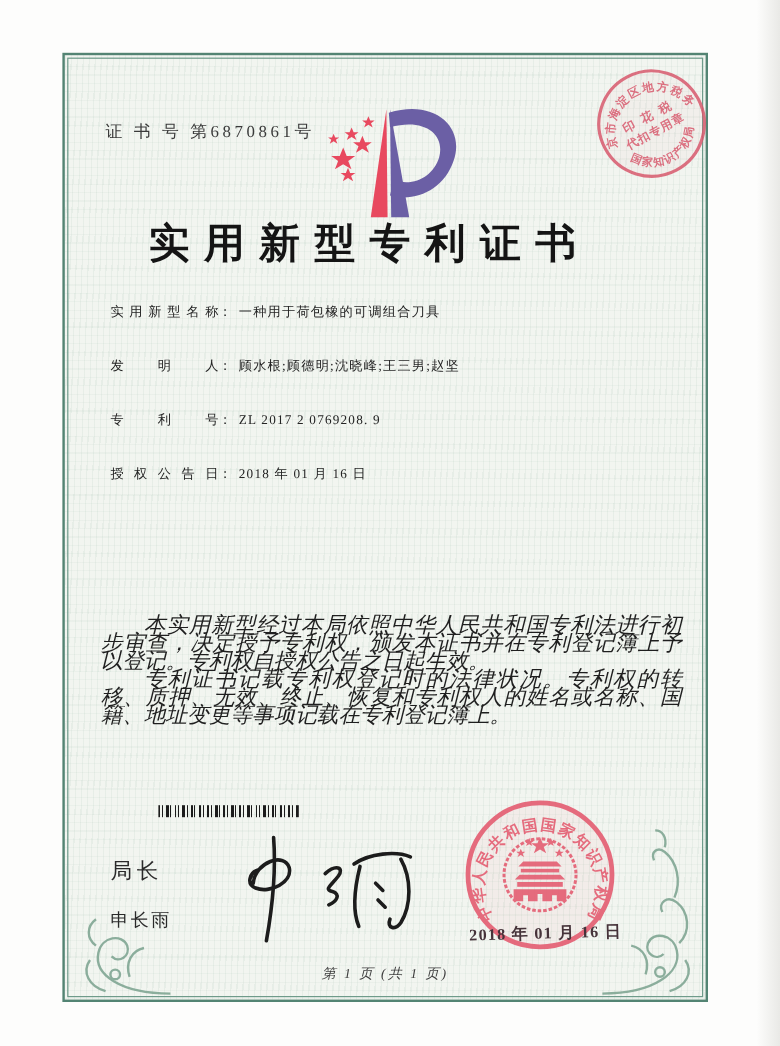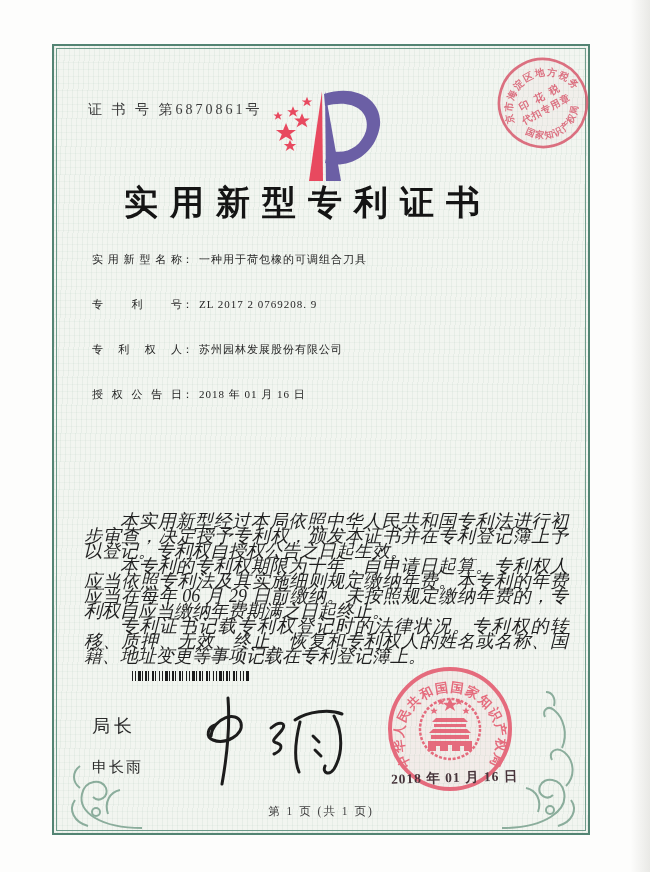--- a/index.html
+++ b/index.html
@@ -70,21 +70,21 @@
   .signature { position:absolute; left:183px; top:692px; width:175px; height:98px; }
 
   .seal { position:absolute; left:384px; top:663px; width:132px; height:132px; opacity:.88; }
   .seal-date {
     position:absolute; left:391px; top:769px; width:130px; font-size:13.5px; font-weight:bold;
     color:#46333a; letter-spacing:1px; transform:rotate(-1.5deg); white-space:nowrap;
   }
 
   .footer {
     position:absolute; left:52px; top:804px; width:538px; text-align:center;
-    font-size:11.5px; color:#3f3f3f; letter-spacing:2px;
+    font-size:11.5px; color:#3f3f3f; letter-spacing:2px;font-style:italic;
   }
 
   .orn { position:absolute; pointer-events:none; }
   .orn-bl { left:58px; top:738px; width:88px; height:94px; }
   .orn-br { left:498px; top:690px; width:92px; height:142px; transform:scaleX(-1); }
 </style>
 </head>
 <body>
 
 <div class="page">
@@ -130,33 +130,32 @@
     </text>
   </svg>
 
   <div class="title">实用新型专利证书</div>
 
   <div class="fields">
     <div class="field">
       <span class="flabel">实用新型名称</span><span class="fcolon">：</span><span class="fvalue">一种用于荷包橡的可调组合刀具</span>
     </div>
     <div class="field">
+      <span class="flabel">发明人</span><span class="fcolon">：</span><span class="fvalue">顾水根;顾德明;沈晓峰;王三男;赵坚</span>
+    </div>
+    <div class="field">
       <span class="flabel">专利号</span><span class="fcolon">：</span><span class="fvalue">ZL 2017 2 0769208. 9</span>
-    </div>
-    <div class="field">
-      <span class="flabel">专利权人</span><span class="fcolon">：</span><span class="fvalue">苏州园林发展股份有限公司</span>
     </div>
     <div class="field">
       <span class="flabel">授权公告日</span><span class="fcolon">：</span><span class="fvalue">2018 年 01 月 16 日</span>
     </div>
   </div>
 
   <div class="paras">
     <p>本实用新型经过本局依照中华人民共和国专利法进行初步审查，决定授予专利权，颁发本证书并在专利登记簿上予以登记。专利权自授权公告之日起生效。</p>
-    <p>本专利的专利权期限为十年，自申请日起算。专利权人应当依照专利法及其实施细则规定缴纳年费。本专利的年费应当在每年 06 月 29 日前缴纳。未按照规定缴纳年费的，专利权自应当缴纳年费期满之日起终止。</p>
     <p>专利证书记载专利权登记时的法律状况。专利权的转移、质押、无效、终止、恢复和专利权人的姓名或名称、国籍、地址变更等事项记载在专利登记簿上。</p>
   </div>
 
   <div class="barcode"></div>
 
   <div class="director-title">局长</div>
   <div class="director-name">申长雨</div>
 
   <svg class="signature" viewBox="0 0 175 98">
     <g fill="none" stroke="#1c1c1c" stroke-width="3" stroke-linecap="round" stroke-linejoin="round">

